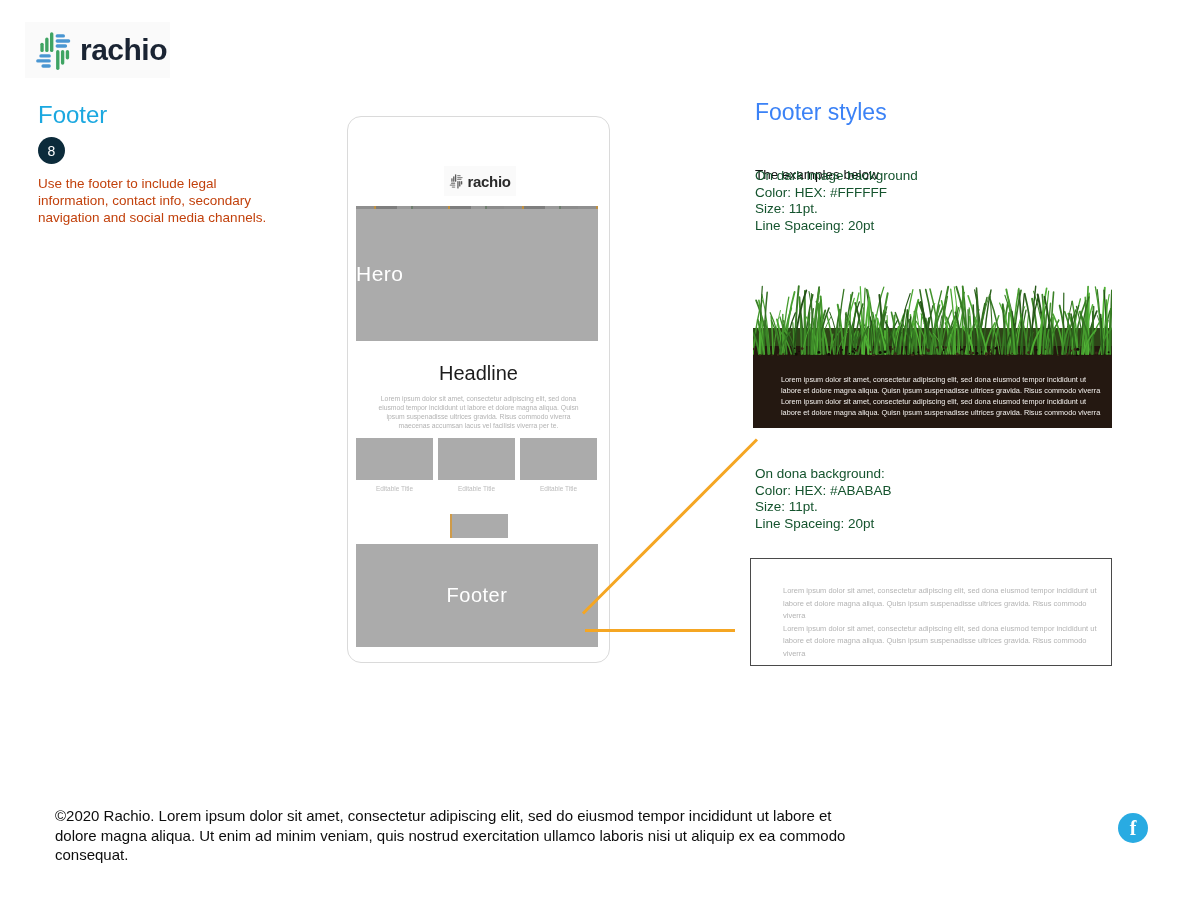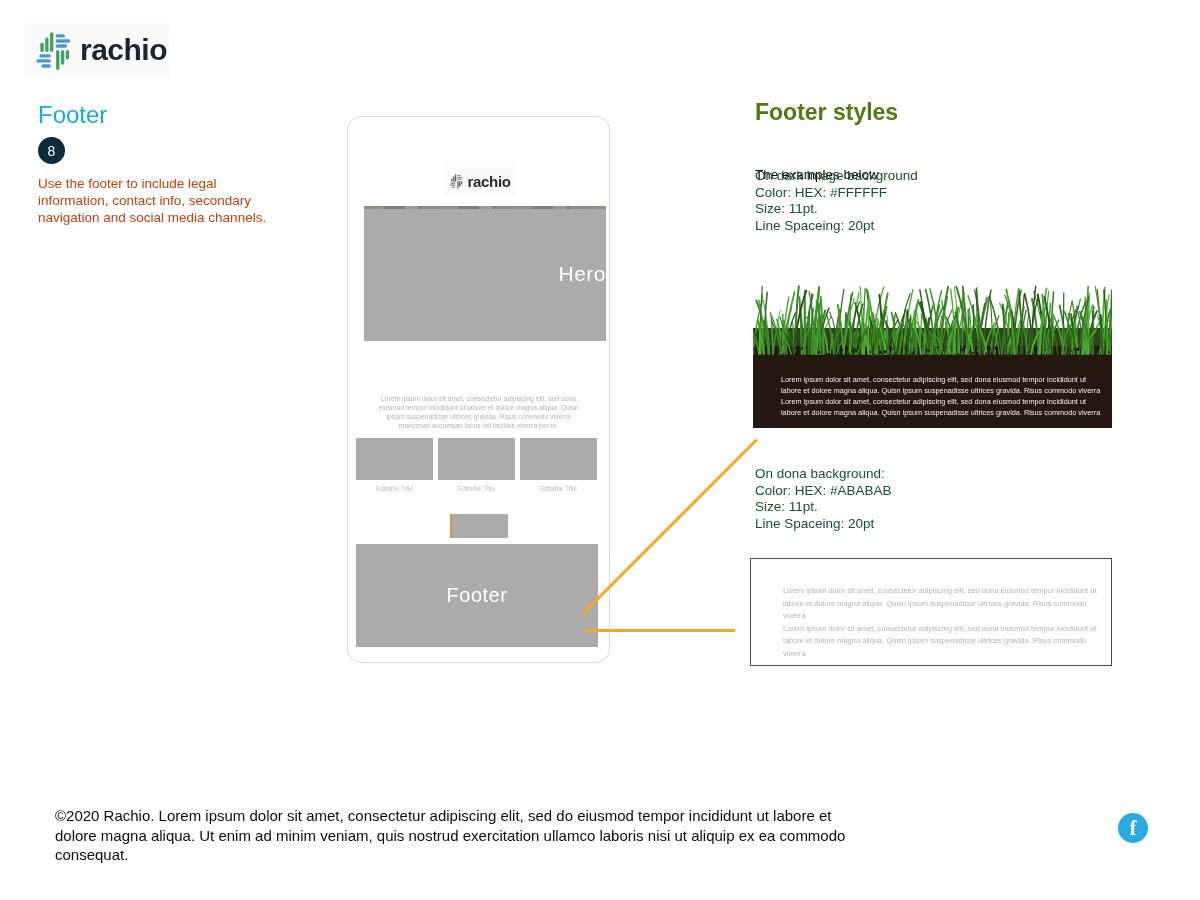--- a/index.html
+++ b/index.html
@@ -18,38 +18,38 @@
                 background:#0c2b3b; color:#fff; font-size:14px; display:flex;
                 align-items:center; justify-content:center; }
   .left-desc { left:38px; top:175px; width:248px; font-size:13.5px; line-height:17px; color:#c2410c; }
 
   
   .mockup { left:347px; top:116px; width:263px; height:547px; background:#fff;
             border:1.5px solid #dadada; border-radius:14px; }
   .mockup-logo { left:96px; top:49px; width:72px; height:30px; background:#fafafa;
                  display:flex; align-items:center; justify-content:center; }
   .mockup-logo-text { font-size:15px; font-weight:bold; color:#2b2b2b; letter-spacing:-0.3px; margin-left:3px; }
-  .hero-box { left:16px; top:89px; width:242px; height:135px; background:#ababab;
-              display:flex; align-items:center; justify-content:flex-end; }
+  .hero-box { left:8px; top:89px; width:242px; height:135px; background:#ababab;
+              display:flex; align-items:center; justify-content:flex-start; }
   .hero-box::before { content:""; position:absolute; left:0; top:0; right:0; height:3px;
       background:repeating-linear-gradient(90deg,#8f8f8f 0 18px,#c09040 18px 20px,#7e7e7e 20px 41px,#9a9a9a 41px 55px,#6f7f6f 55px 57px,#8c8c8c 57px 74px); }
   .hero-label { color:#fff; font-size:21px; font-weight:300; letter-spacing:0.5px; }
   .mock-headline { left:0; top:245px; width:100%; text-align:center; font-size:20px; color:#1c1c1c; }
   .mock-body { left:0; top:277px; width:100%; text-align:center; font-size:6.8px;
                line-height:9px; color:#b3b3b3; }
   .tile { top:321px; width:77px; height:42px; background:#ababab; }
   .tile-caption { top:368px; width:77px; text-align:center; font-size:6.5px; color:#bcbcbc; }
   .mock-button { left:102px; top:397px; width:58px; height:24px; background:#ababab;
                  border-left:2px solid #cf9b49; }
   .footer-box { left:8px; top:427px; width:242px; height:103px; background:#ababab;
                 display:flex; align-items:center; justify-content:center; }
   .footer-label { color:#fff; font-size:20px; font-weight:300; letter-spacing:0.5px; }
 
   
-  .right-heading { left:755px; top:99px; font-size:23px; color:#4d7c0f; font-weight:700; }
+  .right-heading { left:755px; top:99px; font-size:23px; color:#3b82f6; font-weight:400; }
   .right-intro { left:755px; top:135px; font-size:13.5px; color:#111;margin-top:32px; }
   .spec { font-size:13.5px; line-height:16.5px; color:#14532d; }
   .spec-dark { left:755px; top:168px; }
   .spec-white { left:755px; top:466px; }
 
   .grass-example { left:753px; top:278px; width:359px; height:150px; }
   .grass-svg { display:block; }
   .dark-text-block { width:359px; height:68px; background:#241811; padding:14px 0 0 28px; }
   .dark-text-block div { font-size:7.3px; line-height:11px; color:#f4f1ee; }
 
@@ -118,20 +118,21 @@
         <rect x="6" y="33.6" width="9" height="3.2" rx="1.6"></rect>
       </g>
     </svg>
     <span class="mockup-logo-text">rachio</span>
   </div>
 
   <div class="abs hero-box">
     <span class="hero-label">Hero</span>
   </div>
 
+  <div class="abs mock-headline">Headline</div>
 
   <div class="abs mock-body">
     <div>Lorem ipsum dolor sit amet, consectetur adipiscing elit, sed dona</div>
     <div>eiusmod tempor incididunt ut labore et dolore magna aliqua. Quisn</div>
     <div>ipsum suspenadisse ultrices gravida. Risus commodo viverra</div>
     <div>maecenas accumsan lacus vel facilisis viverra per te.</div>
   </div>
 
   <div class="abs tile" style="left:8px"></div>
   <div class="abs tile" style="left:90px"></div>

